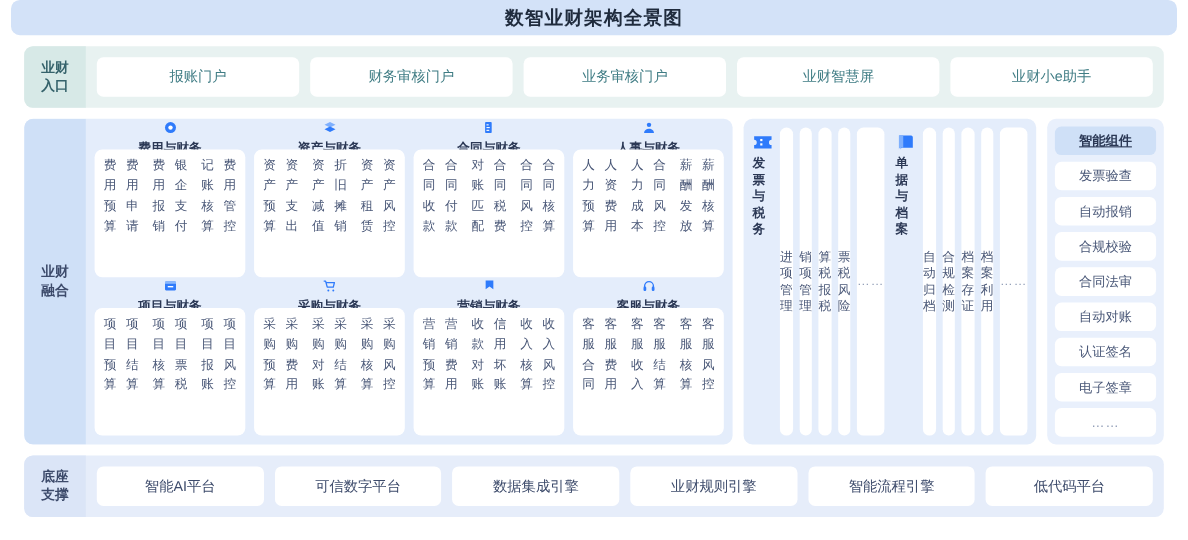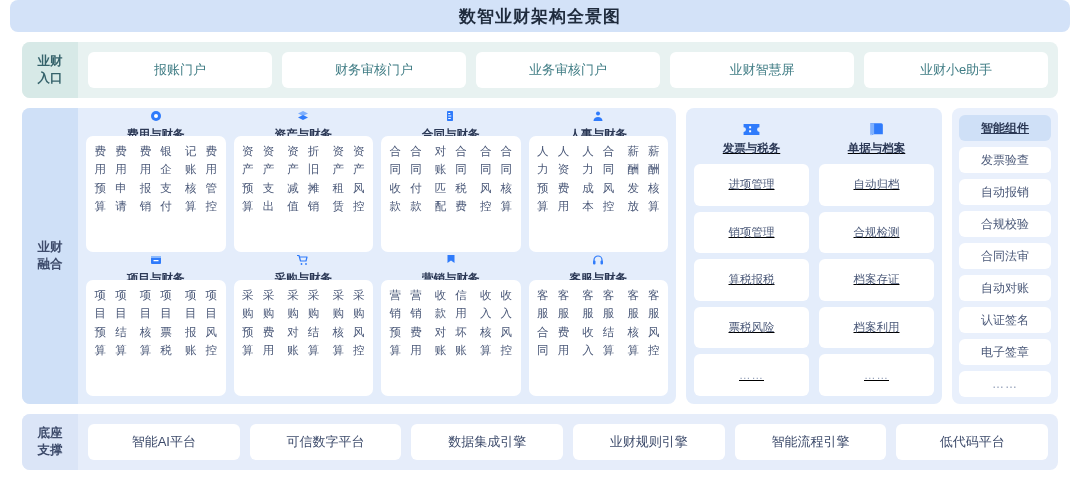--- a/index.html
+++ b/index.html
@@ -91,23 +91,22 @@
   .module-item{
     flex:1;text-align:center;font-size:11.5px;color:#4a5878;line-height:1.6;
   }
 
   
   .vcols{
     flex:0 0 256px;display:flex;gap:10px;background:#e4edfb;
     border-radius:8px;padding:8px;box-sizing:border-box;
   }
   .vcol{
-    flex:1;display:flex;flex-direction:column;gap:6px;
+    flex:1;display:flex;flex-direction:row;gap:6px;
     background:transparent;
-    text-decoration:underline;
   }
   .vcol-head{
     display:flex;flex-direction:column;align-items:center;gap:2px;
     padding:4px 0 2px 0;
   }
   .vcol-title{font-size:11.5px;font-weight:bold;color:#2b3855;}
   .vcol-item{
     flex:1;background:#ffffff;border-radius:6px;
     display:flex;align-items:center;justify-content:center;
     font-size:11.5px;color:#4a5878;min-height:26px;

